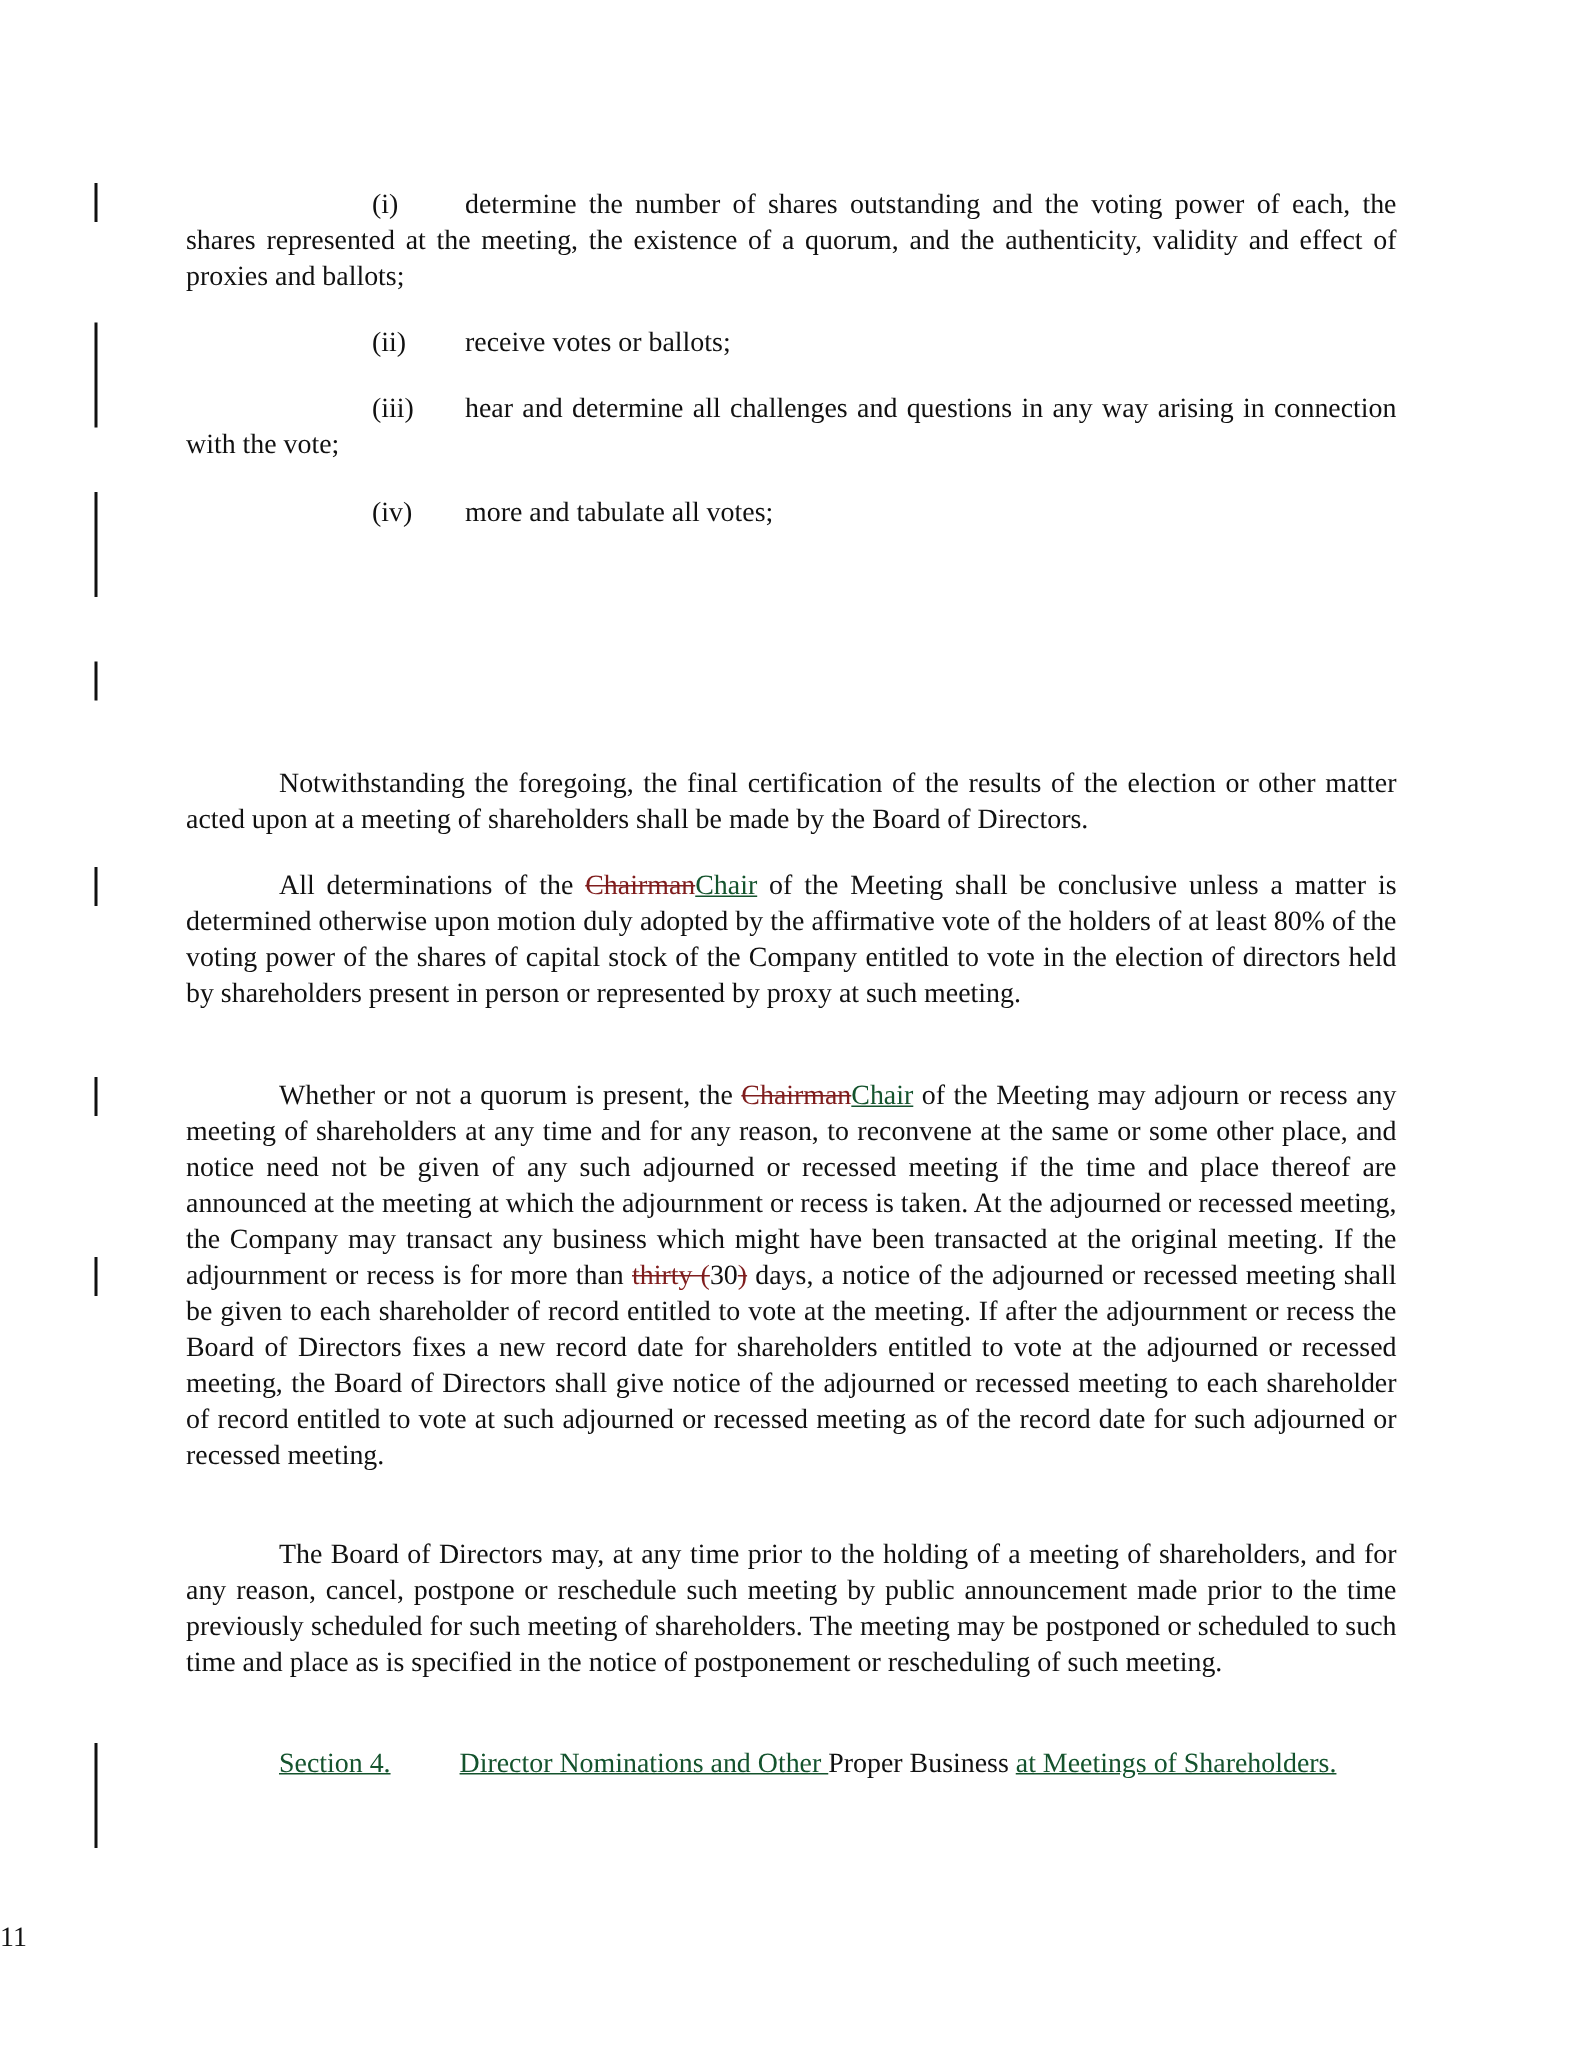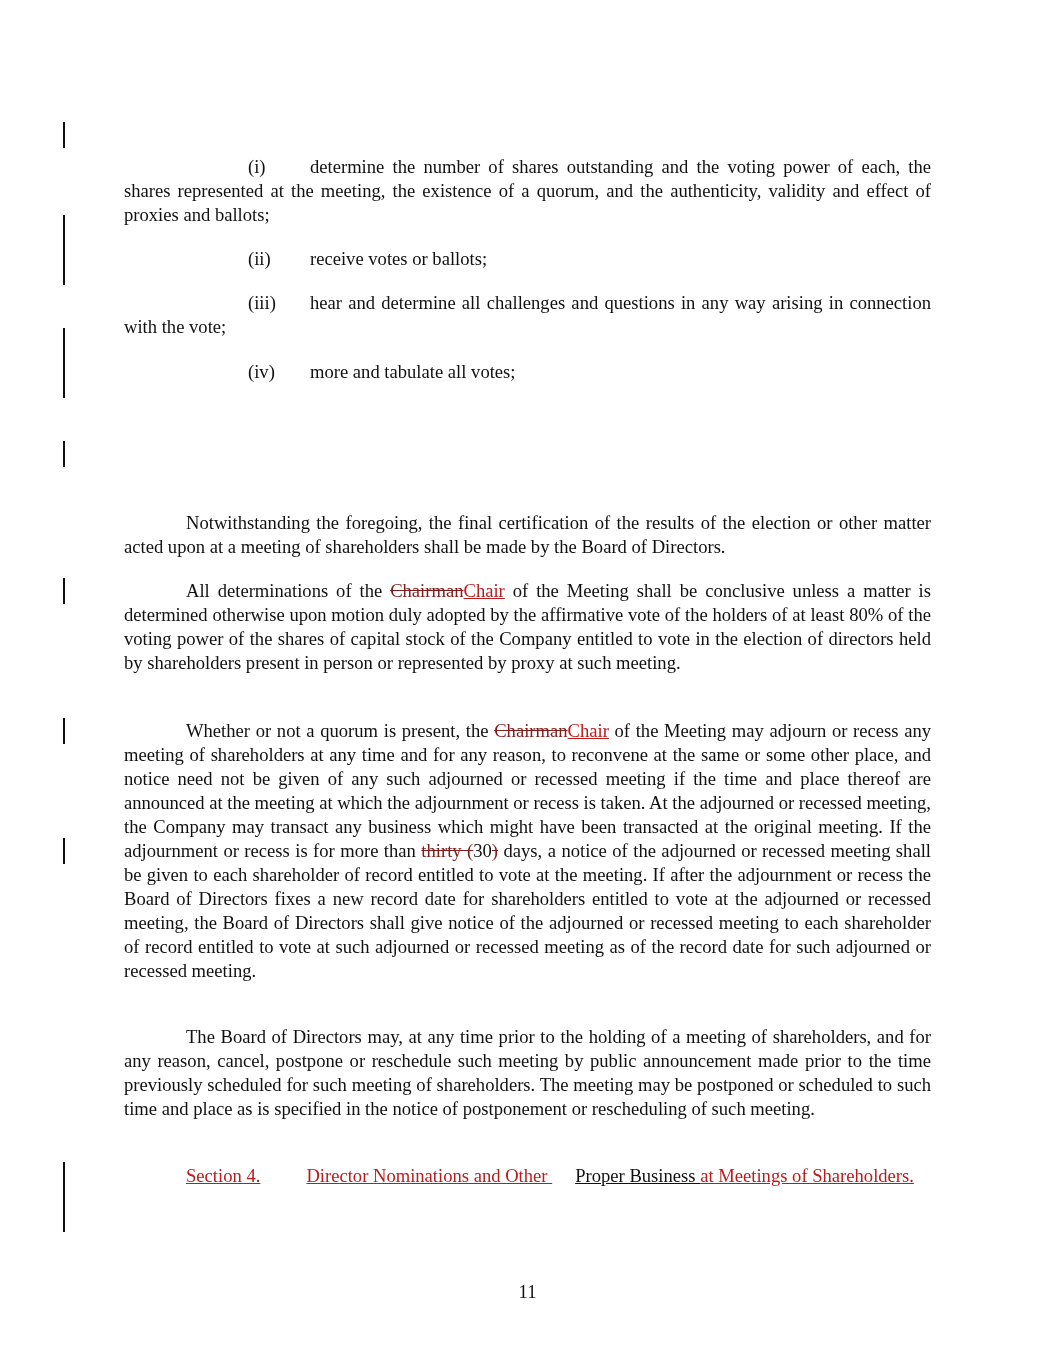--- a/index.html
+++ b/index.html
@@ -2,27 +2,27 @@
 <html><head>
 <meta charset="utf-8">
 <style>
   html, body { margin: 0; padding: 0; background: #ffffff; }
   body { width: 1055px; height: 1365px; position: relative; overflow: hidden;
          font-family: "Liberation Serif", serif; font-size: 18.6px; color: #111; }
   .page { position: absolute; left: 0; top: 0; width: 1055px; height: 1365px; }
   .para { position: absolute; left: 124px; width: 807px; line-height: 24px;
           text-align: justify; margin: 0; }
   .indent { text-indent: 62px; }
-  .item { text-indent: 124px; margin-top: 30px; }
+  .item { text-indent: 124px; }
   .num { display: inline-block; width: 62px; text-indent: 0; }
   .bar { position: absolute; left: 63px; width: 1.5px; background: #111; }
-  .ins { color: #b91c1c; text-decoration: underline; }
+  .ins { color: #14532d; text-decoration: underline; }
   .del { color: #7f1d1d; text-decoration: line-through; }
-  .ul-black { text-decoration: underline; color: #111; margin-left: 23px; }
-  .pageno { position: absolute; left: 0; width: 1055px; text-align: center; top: 1280px; line-height: 24px; }
+  .ul-black { color: #111; }
+  .pageno { position: absolute; left: 0; width: 1055px; text-align: left; top: 1280px; line-height: 24px; }
   .sec-gap { display: inline-block; width: 46px; }
 </style>
 </head>
 <body>
 
 <div class="page">
 
   <div class="bar" style="top:122px;height:26px"></div>
   <div class="bar" style="top:215px;height:70px"></div>
   <div class="bar" style="top:328px;height:70px"></div>

